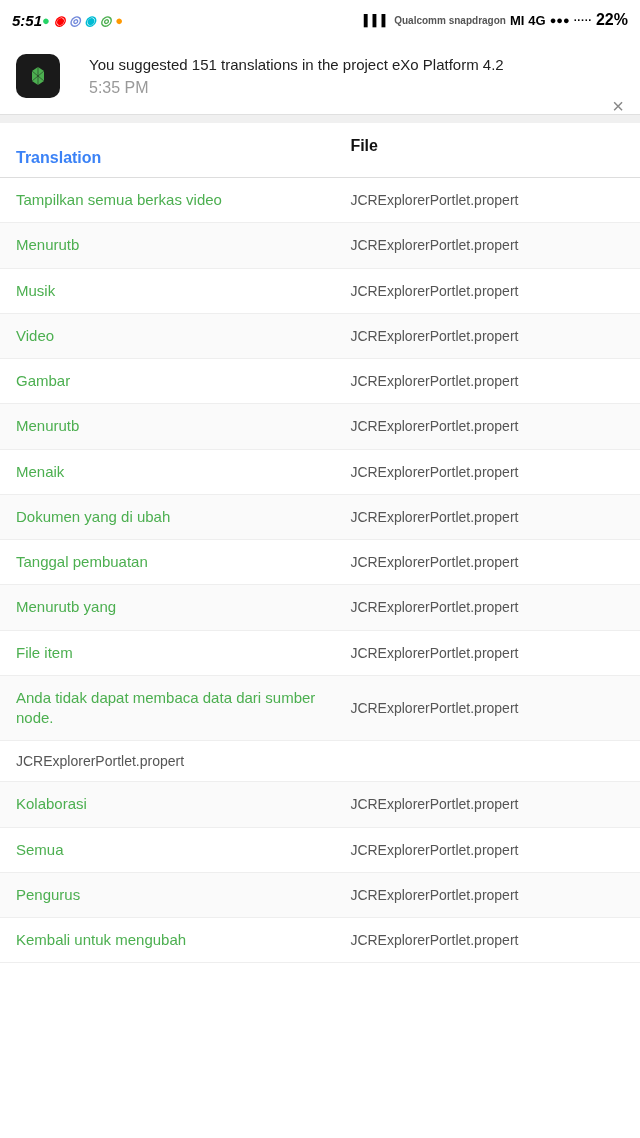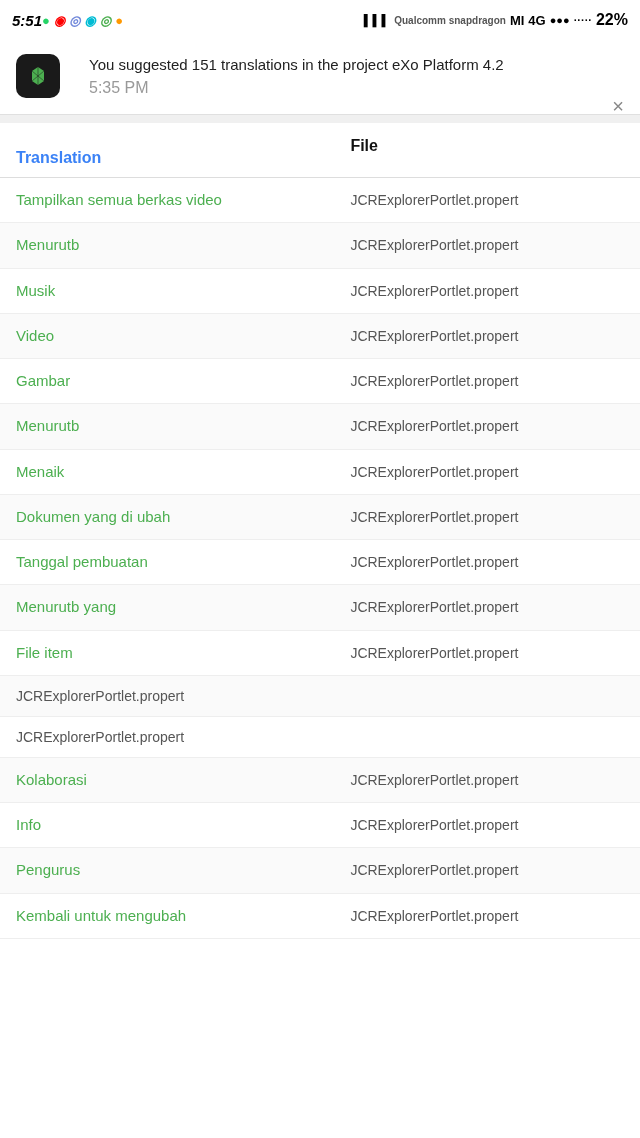--- a/index.html
+++ b/index.html
@@ -227,31 +227,32 @@
     </div>
       <div class="table-row">
       <div class="col-translation">Menurutb yang</div>
       <div class="col-file">JCRExplorerPortlet.propert</div>
     </div>
       <div class="table-row">
       <div class="col-translation">File item</div>
       <div class="col-file">JCRExplorerPortlet.propert</div>
     </div>
       <div class="table-row">
+      <div class="col-translation">Anda tidak dapat membaca data dari sumber node.</div>
       <div class="col-file">JCRExplorerPortlet.propert</div>
     </div>
       <div class="table-row">
       <div class="col-file">JCRExplorerPortlet.propert</div>
     </div>
       <div class="table-row">
       <div class="col-translation">Kolaborasi</div>
       <div class="col-file">JCRExplorerPortlet.propert</div>
     </div>
       <div class="table-row">
-      <div class="col-translation">Info</div>
+      <div class="col-translation">Semua</div>
       <div class="col-file">JCRExplorerPortlet.propert</div>
     </div>
       <div class="table-row">
       <div class="col-translation">Pengurus</div>
       <div class="col-file">JCRExplorerPortlet.propert</div>
     </div>
       <div class="table-row">
       <div class="col-translation">Kembali untuk mengubah</div>
       <div class="col-file">JCRExplorerPortlet.propert</div>
     </div>

